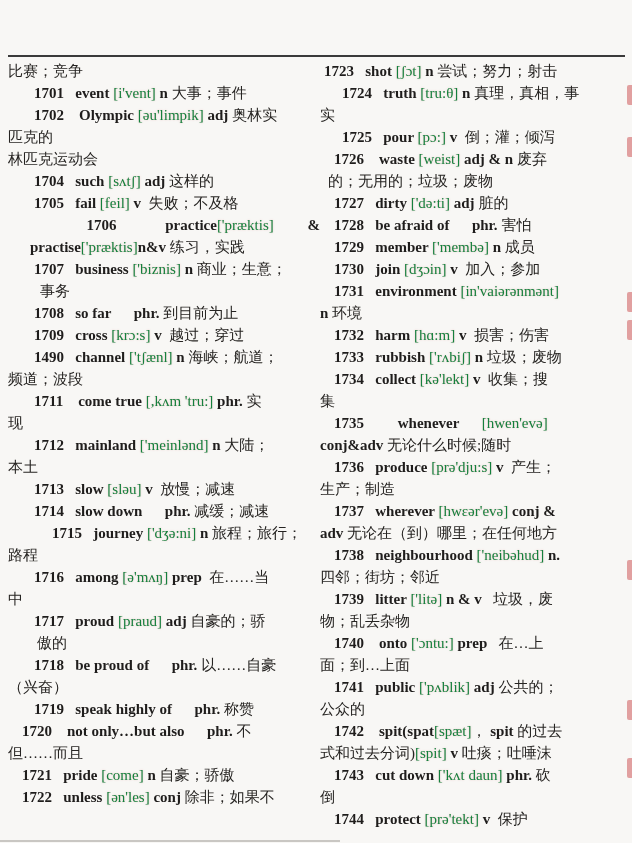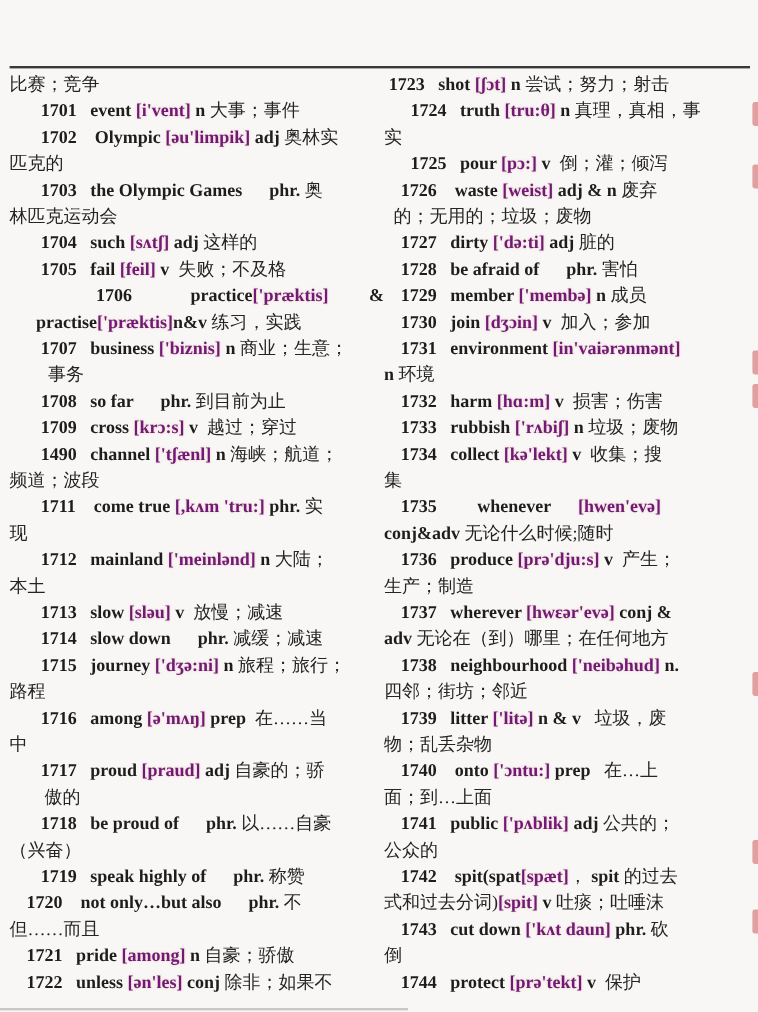--- a/index.html
+++ b/index.html
@@ -15,68 +15,67 @@
   .rule-bottom { position:absolute; left:0px; width:340px; top:840px; border-top:2px solid #c9c7c3; }
   .content {
     position:absolute; top:60px; left:8px; width:618px;
     display:flex; flex-direction:row;
   }
   .col { font-size:15px; line-height:22px; }
   .col-left  { width:312px; }
   .col-right { width:306px; }
   .line { white-space:pre-wrap; min-height:22px; }
   .seg-b { font-weight:bold; color:#1f1d1c; }
-  .seg-r { font-weight:bold; color:#701a75; text-shadow:0 0 2px rgba(226,140,140,0.45); }
+  .seg-r { font-weight:normal; color:#15803d; text-shadow:0 0 2px rgba(226,140,140,0.45); }
   .seg-n { font-weight:normal; color:#262422; }
   .edge-mark {
     position:absolute; right:0px; width:5px; height:20px;
     background:rgba(205,90,90,0.55); border-radius:2px 0 0 2px;
   }
 </style>
 </head>
 <body>
 
 <div class="page">
   <div class="rule-top"></div>
   <div class="content">
     <div class="col col-left" id="col-0">
         <div class="line" style="padding-left: 0px;"><span class="seg-n">比赛；竞争</span></div>
         <div class="line" style="padding-left: 26px;"><span class="seg-b">1701   event </span><span class="seg-r">[i'vent]</span><span class="seg-b"> n </span><span class="seg-n">大事；事件</span></div>
         <div class="line" style="padding-left: 26px;"><span class="seg-b">1702    Olympic </span><span class="seg-r">[əu'limpik]</span><span class="seg-b"> adj </span><span class="seg-n">奥林实</span></div>
         <div class="line" style="padding-left: 0px;"><span class="seg-n">匹克的</span></div>
-        <div class="line" style="padding-left: 26px;"><span class="seg-b">1703   the Olympic Games      phr.</span><span class="seg-n"> 奥</span></div>
         <div class="line" style="padding-left: 0px;"><span class="seg-n">林匹克运动会</span></div>
         <div class="line" style="padding-left: 26px;"><span class="seg-b">1704   such </span><span class="seg-r">[sʌtʃ]</span><span class="seg-b"> adj </span><span class="seg-n">这样的</span></div>
         <div class="line" style="padding-left: 26px;"><span class="seg-b">1705   fail </span><span class="seg-r">[feil]</span><span class="seg-b"> v  </span><span class="seg-n">失败；不及格</span></div>
         <div class="line" style="padding-left: 26px; text-align: right;"><span class="seg-b">1706             practice</span><span class="seg-r">['præktis]</span><span class="seg-b">         &amp;</span></div>
         <div class="line" style="padding-left: 22px;"><span class="seg-b">practise</span><span class="seg-r">['præktis]</span><span class="seg-b">n&amp;v </span><span class="seg-n">练习，实践</span></div>
         <div class="line" style="padding-left: 26px;"><span class="seg-b">1707   business </span><span class="seg-r">['biznis]</span><span class="seg-b"> n </span><span class="seg-n">商业；生意；</span></div>
         <div class="line" style="padding-left: 0px; margin-left: 32px;"><span class="seg-n">事务</span></div>
         <div class="line" style="padding-left: 26px;"><span class="seg-b">1708   so far      phr.</span><span class="seg-n"> 到目前为止</span></div>
         <div class="line" style="padding-left: 26px;"><span class="seg-b">1709   cross </span><span class="seg-r">[krɔ:s]</span><span class="seg-b"> v  </span><span class="seg-n">越过；穿过</span></div>
         <div class="line" style="padding-left: 26px;"><span class="seg-b">1490   channel </span><span class="seg-r">['tʃænl]</span><span class="seg-b"> n </span><span class="seg-n">海峡；航道；</span></div>
         <div class="line" style="padding-left: 0px;"><span class="seg-n">频道；波段</span></div>
         <div class="line" style="padding-left: 26px;"><span class="seg-b">1711    come true </span><span class="seg-r">[,kʌm 'tru:]</span><span class="seg-b"> phr. </span><span class="seg-n">实</span></div>
         <div class="line" style="padding-left: 0px;"><span class="seg-n">现</span></div>
         <div class="line" style="padding-left: 26px;"><span class="seg-b">1712   mainland </span><span class="seg-r">['meinlənd]</span><span class="seg-b"> n </span><span class="seg-n">大陆；</span></div>
         <div class="line" style="padding-left: 0px;"><span class="seg-n">本土</span></div>
         <div class="line" style="padding-left: 26px;"><span class="seg-b">1713   slow </span><span class="seg-r">[sləu]</span><span class="seg-b"> v  </span><span class="seg-n">放慢；减速</span></div>
         <div class="line" style="padding-left: 26px;"><span class="seg-b">1714   slow down      phr.</span><span class="seg-n"> 减缓；减速</span></div>
-        <div class="line" style="padding-left: 26px;"><span class="seg-b">1715   journey </span><span class="seg-r">['dʒə:ni]</span><span class="seg-b"> n </span><span class="seg-n">旅程；旅行；</span></div>
+        <div class="line" style="padding-left: 26px; text-align: center;"><span class="seg-b">1715   journey </span><span class="seg-r">['dʒə:ni]</span><span class="seg-b"> n </span><span class="seg-n">旅程；旅行；</span></div>
         <div class="line" style="padding-left: 0px;"><span class="seg-n">路程</span></div>
         <div class="line" style="padding-left: 26px;"><span class="seg-b">1716   among </span><span class="seg-r">[ə'mʌŋ]</span><span class="seg-b"> prep  </span><span class="seg-n">在……当</span></div>
         <div class="line" style="padding-left: 0px;"><span class="seg-n">中</span></div>
         <div class="line" style="padding-left: 26px;"><span class="seg-b">1717   proud </span><span class="seg-r">[praud]</span><span class="seg-b"> adj </span><span class="seg-n">自豪的；骄</span></div>
         <div class="line" style="padding-left: 0px; margin-left: 29px;"><span class="seg-n">傲的</span></div>
         <div class="line" style="padding-left: 26px;"><span class="seg-b">1718   be proud of      phr.</span><span class="seg-n"> 以……自豪</span></div>
         <div class="line" style="padding-left: 0px;"><span class="seg-n">（兴奋）</span></div>
         <div class="line" style="padding-left: 26px;"><span class="seg-b">1719   speak highly of      phr.</span><span class="seg-n"> 称赞</span></div>
         <div class="line" style="padding-left: 14px;"><span class="seg-b">1720    not only…but also      phr.</span><span class="seg-n"> 不</span></div>
         <div class="line" style="padding-left: 0px;"><span class="seg-n">但……而且</span></div>
-        <div class="line" style="padding-left: 14px;"><span class="seg-b">1721   pride </span><span class="seg-r">[among]</span><span class="seg-b"> n </span><span class="seg-n">自豪；骄傲</span></div>
+        <div class="line" style="padding-left: 14px;"><span class="seg-b">1721   pride </span><span class="seg-r">[come]</span><span class="seg-b"> n </span><span class="seg-n">自豪；骄傲</span></div>
         <div class="line" style="padding-left: 14px;"><span class="seg-b">1722   unless </span><span class="seg-r">[ən'les]</span><span class="seg-b"> conj </span><span class="seg-n">除非；如果不</span></div>
       </div>
     <div class="col col-right" id="col-1">
         <div class="line" style="padding-left: 4px;"><span class="seg-b">1723   shot </span><span class="seg-r">[ʃɔt]</span><span class="seg-b"> n </span><span class="seg-n">尝试；努力；射击</span></div>
         <div class="line" style="padding-left: 22px;"><span class="seg-b">1724   truth </span><span class="seg-r">[tru:θ]</span><span class="seg-b"> n </span><span class="seg-n">真理，真相，事</span></div>
         <div class="line" style="padding-left: 0px;"><span class="seg-n">实</span></div>
         <div class="line" style="padding-left: 22px;"><span class="seg-b">1725   pour </span><span class="seg-r">[pɔ:]</span><span class="seg-b"> v  </span><span class="seg-n">倒；灌；倾泻</span></div>
         <div class="line" style="padding-left: 14px;"><span class="seg-b">1726    waste </span><span class="seg-r">[weist]</span><span class="seg-b"> adj &amp; n </span><span class="seg-n">废弃</span></div>
         <div class="line" style="padding-left: 8px;"><span class="seg-n">的；无用的；垃圾；废物</span></div>
         <div class="line" style="padding-left: 14px;"><span class="seg-b">1727   dirty </span><span class="seg-r">['də:ti]</span><span class="seg-b"> adj </span><span class="seg-n">脏的</span></div>

